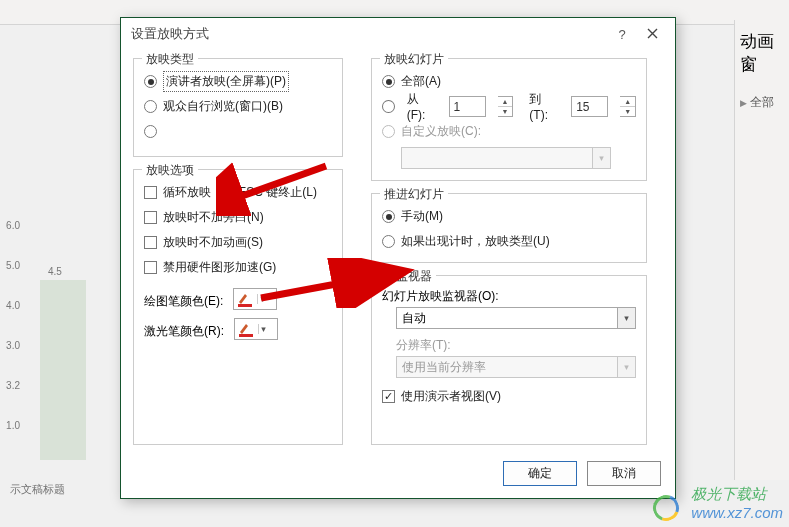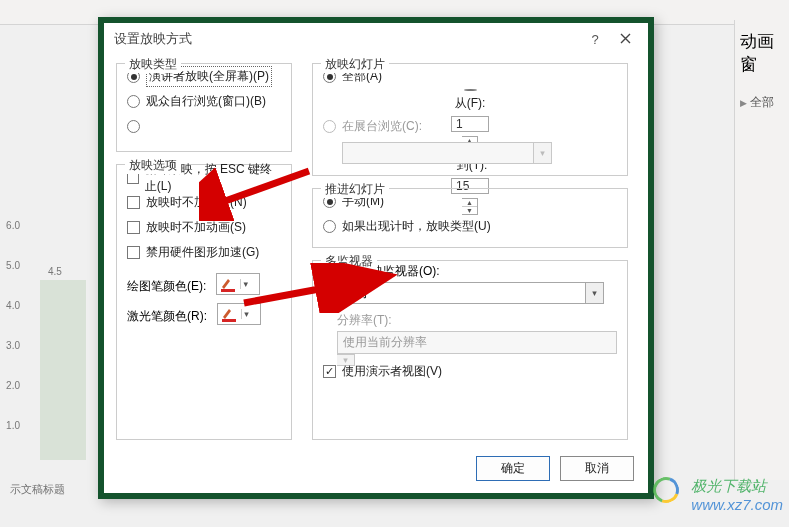--- a/index.html
+++ b/index.html
@@ -38,24 +38,24 @@
     width: 55px; height: 460px;
     background: #f3f2f1;
     border-left: 1px solid #d4d4d4;
     padding: 10px 5px;
   }
   .side-title { color: #000000; font-size: 17px; font-weight: 400; }
   .side-item { margin-top: 18px; color: #555; font-size: 12px; display: flex; align-items: center; gap: 3px;}
   .side-item .tri { color: #888; font-size: 9px; }
   .dialog {
     position: absolute;
-    left: 98px; top: 17px;
+    left: 120px; top: 17px;
     width: 556px; height: 482px;
     background: #ffffff;
-    border: 6px solid #14532d;
+    border: 1px solid #14532d;
     box-shadow: 3px 3px 12px rgba(0,0,0,0.25);
     display: flex;
     flex-direction: column;
   }
   .titlebar {
     height: 32px;
     display: flex;
     align-items: center;
     padding: 0 8px 0 10px;
     color: #444;
@@ -64,22 +64,22 @@
   .titlebar .btn { width: 30px; text-align: center; font-size: 13px; color: #555; }
   .content {
     flex: 1;
     display: flex;
     padding: 4px 12px 0 12px;
     gap: 12px;
   }
   .col { flex: 1; display: flex; flex-direction: column; }
   .fieldset {
     border: 1px solid #ccc;
-    margin: 4px 8px 8px 0;
-    padding: 0 10px 12px 10px;
+    margin: 4px 16px 8px 0;
+    padding: 10px 10px 12px 10px;
     position: relative;
   }
   .fieldset.hug { padding-bottom: 8px; }
   .fieldset .legend {
     position: absolute;
     top: -8px; left: 8px;
     background: #fff;
     padding: 0 4px;
     color: #333;
     font-size: 12px;
@@ -131,39 +131,39 @@
     padding: 8px 14px 12px 0;
   }
   .push-btn {
     min-width: 74px; height: 25px; border:1px solid #888; background:#fdfdfd;
     display:inline-flex; align-items:center; justify-content:center; color:#222;
   }
   .push-btn.primary { border:1.5px solid #2e6db5; }
   .arrow-svg { position:absolute; pointer-events:none; }
   .range-row { display:flex; align-items:center; gap:4px; padding-left:19px; height:28px;}
   .watermark {
-    position: absolute; right: 6px; bottom: 14px;
-    display: flex; align-items: flex-start; gap: 12px; font-style: italic;
+    position: absolute; right: 6px; bottom: 6px;
+    display: flex; align-items: flex-end; gap: 12px; font-style: italic;
     color: #2aa54a; font-size: 15px; opacity: 0.8;
   }
   .watermark .blue { color: #2c7dd1; font-style: italic;}
   .wm-logo { width:26px;height:26px;border-radius:50%;border:3px solid #48b648;border-right-color:#2c7dd1;border-bottom-color:#ffc107; transform: rotate(-25deg);}
 </style>
 </head>
 <body>
 
 <div class="bg-ribbon">
 </div>
 
 <div class="bg-chart">
   <span class="axis-label" style="top:0">6.0</span>
   <span class="axis-label" style="top:40px">5.0</span>
   <span class="axis-label" style="top:80px">4.0</span>
   <span class="axis-label" style="top:120px">3.0</span>
-  <span class="axis-label" style="top:160px">2.0</span>
+  <span class="axis-label" style="top:160px">3.2</span>
   <span class="axis-label" style="top:200px">1.0</span>
   <div class="bar" style="height:180px; top:60px;"></div>
   <span style="position:absolute; top:46px; left:48px; font-size:10px; color:#777;">4.5</span>
 </div>
 
 <div class="bg-footer">示文稿标题</div>
 
 <div class="side-panel">
   <div class="side-title">动画窗</div>
   <div class="side-item">
@@ -246,38 +246,38 @@
       </div>
     </div>
 
     <div class="col">
       <div class="fieldset hug">
         <span class="legend">放映幻灯片</span>
         <div class="opt">
           <span class="radio sel"></span>
           <span>全部(A)</span>
         </div>
-        <div class="opt" style="gap:4px;flex-direction:column;">
+        <div class="opt" style="gap:12px;">
           <span class="radio"></span>
           <span>从(F):</span>
           <span class="textbox" style="width:38px;">1</span>
           <span class="spin">
               <div>▲</div>
               <div>▼</div>
             </span>
           <span style="margin-left:4px;">到(T):</span>
           <span class="textbox" style="width:38px;">15</span>
           <span class="spin">
               <div>▲</div>
               <div>▼</div>
             </span>
         </div>
         <div class="opt disabled">
           <span class="radio disabled"></span>
-          <span>在展台浏览(C):</span>
+          <span>自定义放映(C):</span>
         </div>
         <div class="range-row">
           <div class="dropdown disabled" style="width:210px;">
             <span class="val"></span>
             <span class="arr">▾</span>
           </div>
         </div>
       </div>
 
       <div class="fieldset hug">
@@ -288,26 +288,26 @@
         </div>
         <div class="opt">
           <span class="radio"></span>
           <span>如果出现计时，放映类型(U)</span>
         </div>
       </div>
 
       <div class="fieldset" style="flex:1">
         <span class="legend">多监视器</span>
         <div style="margin:2px 0 2px 0;">幻灯片放映监视器(O):</div>
-        <div class="dropdown" style="width:267px; margin-left:14px;">
+        <div class="dropdown" style="width:240px; margin-left:14px;">
           <span class="val">自动</span>
           <span class="arr">▾</span>
         </div>
         <div style="margin:8px 0 2px 14px; color:#9a9a9a;">分辨率(T):</div>
-        <div class="dropdown disabled" style="width:280px; margin-left:14px;flex-direction:column;">
+        <div class="dropdown disabled" style="width:240px; margin-left:14px;">
           <span class="val">使用当前分辨率</span>
           <span class="arr">▾</span>
         </div>
         <div class="opt" style="margin-top:6px;">
           <span class="checkbox sel"></span>
           <span>使用演示者视图(V)</span>
         </div>
       </div>
     </div>
   </div>

